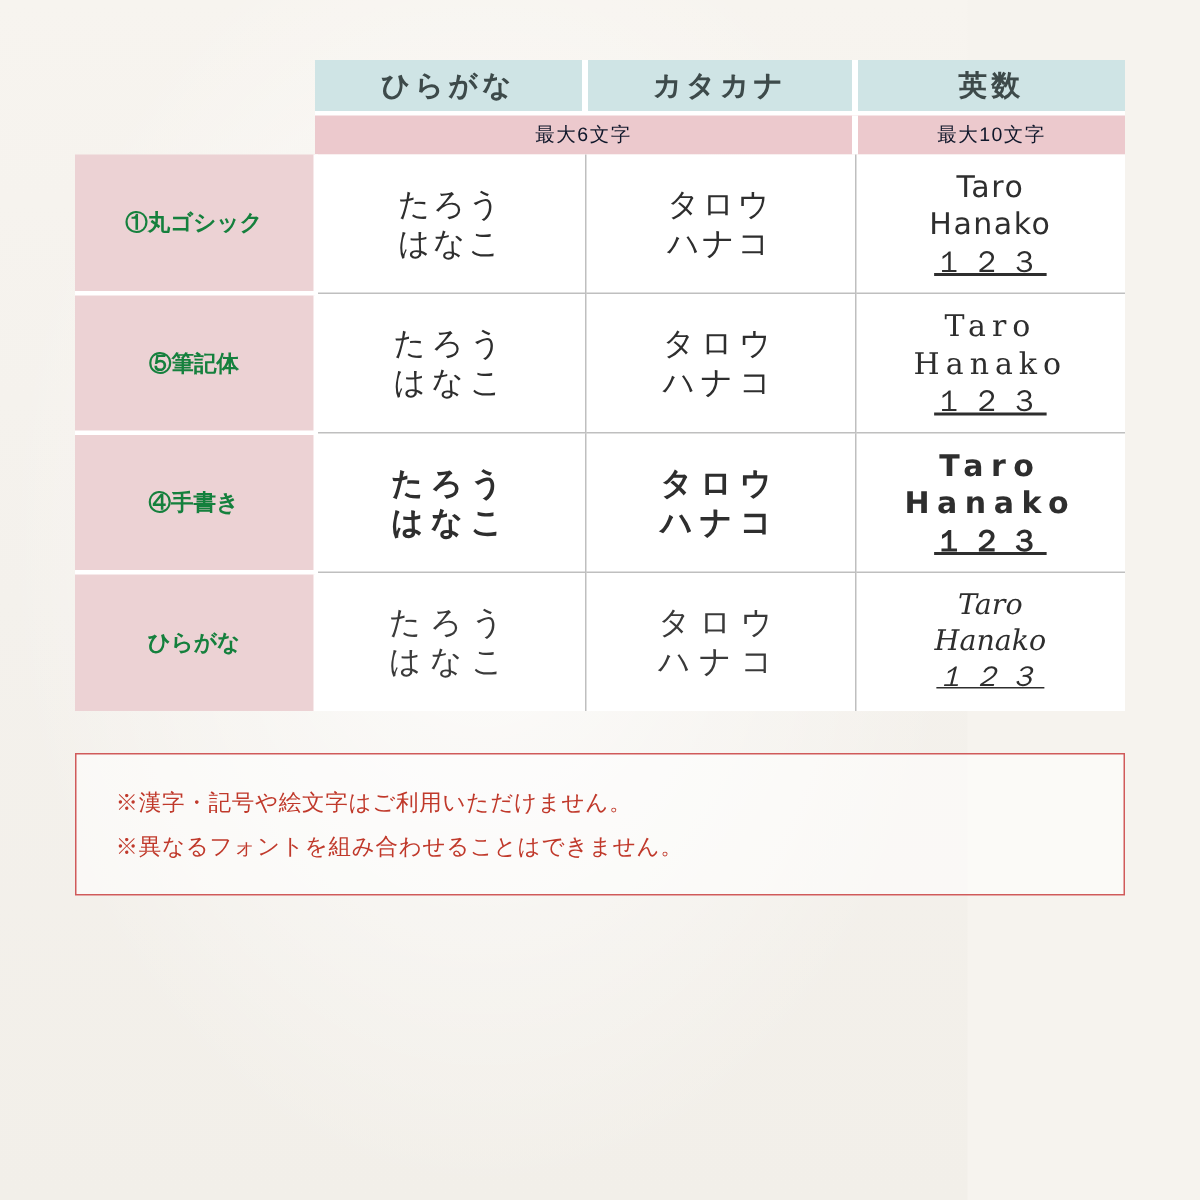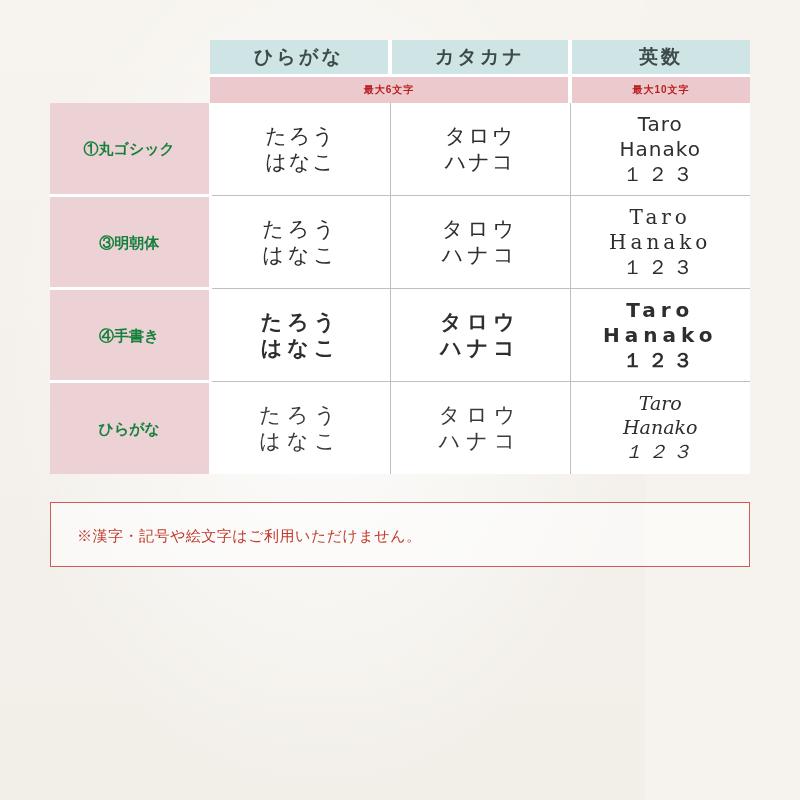--- a/index.html
+++ b/index.html
@@ -69,23 +69,23 @@
   .hdr-cell.last { border-right: none; }
   .hdr-blank {
     background: transparent;
     border: none;
   }
 
   
   .lim-cell {
     height: 26px;
     background: #ecc9cd;
-    color: #b91c1c;
-    font-size: 10px;
-    font-weight: bold;
+    color: #0f172a;
+    font-size: 13px;
+    font-weight: normal;
     letter-spacing: 1px;
     border-bottom: none;
   }
   .lim-span {
     border-right: 4px solid #ffffff;
   }
   .lim-blank { background: transparent; }
 
   
   .rowlabel {
@@ -127,21 +127,21 @@
   .v-mincho .s-kana  { font-family: "DejaVu Serif", serif; letter-spacing: 4px; }
   .v-mincho .s-alpha { font-family: "DejaVu Serif", serif; letter-spacing: 4px; }
 
   .v-hand .s-kana   { font-weight: bold; letter-spacing: 5px; font-family: "DejaVu Sans", sans-serif; }
   .v-hand .s-alpha  { font-weight: bold; letter-spacing: 5px; font-family: "DejaVu Sans", sans-serif; }
 
   .v-script .s-kana  { font-weight: normal; letter-spacing: 6px; font-family: "DejaVu Serif", serif; color: #3a3a3a; }
   .v-script .s-alpha { font-style: italic; font-family: "DejaVu Serif", serif; font-size: 19px; letter-spacing: 0px; }
 
   .line { display: block; white-space: nowrap; }
-  .line.num { letter-spacing: 5px; }
+  .line.num { letter-spacing: 5px; text-decoration: underline; }
 
   
   .notes {
     width: 700px;
     margin: 28px auto 0 auto;
     border: 1px solid #d05a5a;
     background: rgba(255,255,255,0.55);
     box-sizing: border-box;
     padding: 18px 26px 16px 26px;
   }
@@ -194,21 +194,21 @@
             </td>
             <td class="sample lastcol">
               <span class="s-alpha line">Taro</span>
               <span class="s-alpha line">Hanako</span>
               <span class="s-alpha line num">１２３</span>
             </td>
           </tr>
 
 
           <tr class="v-mincho">
-            <td class="rowlabel">③明朝体</td>
+            <td class="rowlabel">⑤筆記体</td>
             <td class="sample">
               <span class="s-kana line">たろう</span>
               <span class="s-kana line">はなこ</span>
             </td>
             <td class="sample">
               <span class="s-kana line">タロウ</span>
               <span class="s-kana line">ハナコ</span>
             </td>
             <td class="sample lastcol">
               <span class="s-alpha line">Taro</span>
@@ -249,16 +249,17 @@
               <span class="s-alpha line">Hanako</span>
               <span class="s-alpha line num">１２３</span>
             </td>
           </tr>
         </tbody>
       </table>
     </div>
 
     <div class="notes">
       <div class="note-line">※漢字・記号や絵文字はご利用いただけません。</div>
+      <div class="note-line">※異なるフォントを組み合わせることはできません。</div>
     </div>
 
   </div>
 </div>
 
 </body></html>

